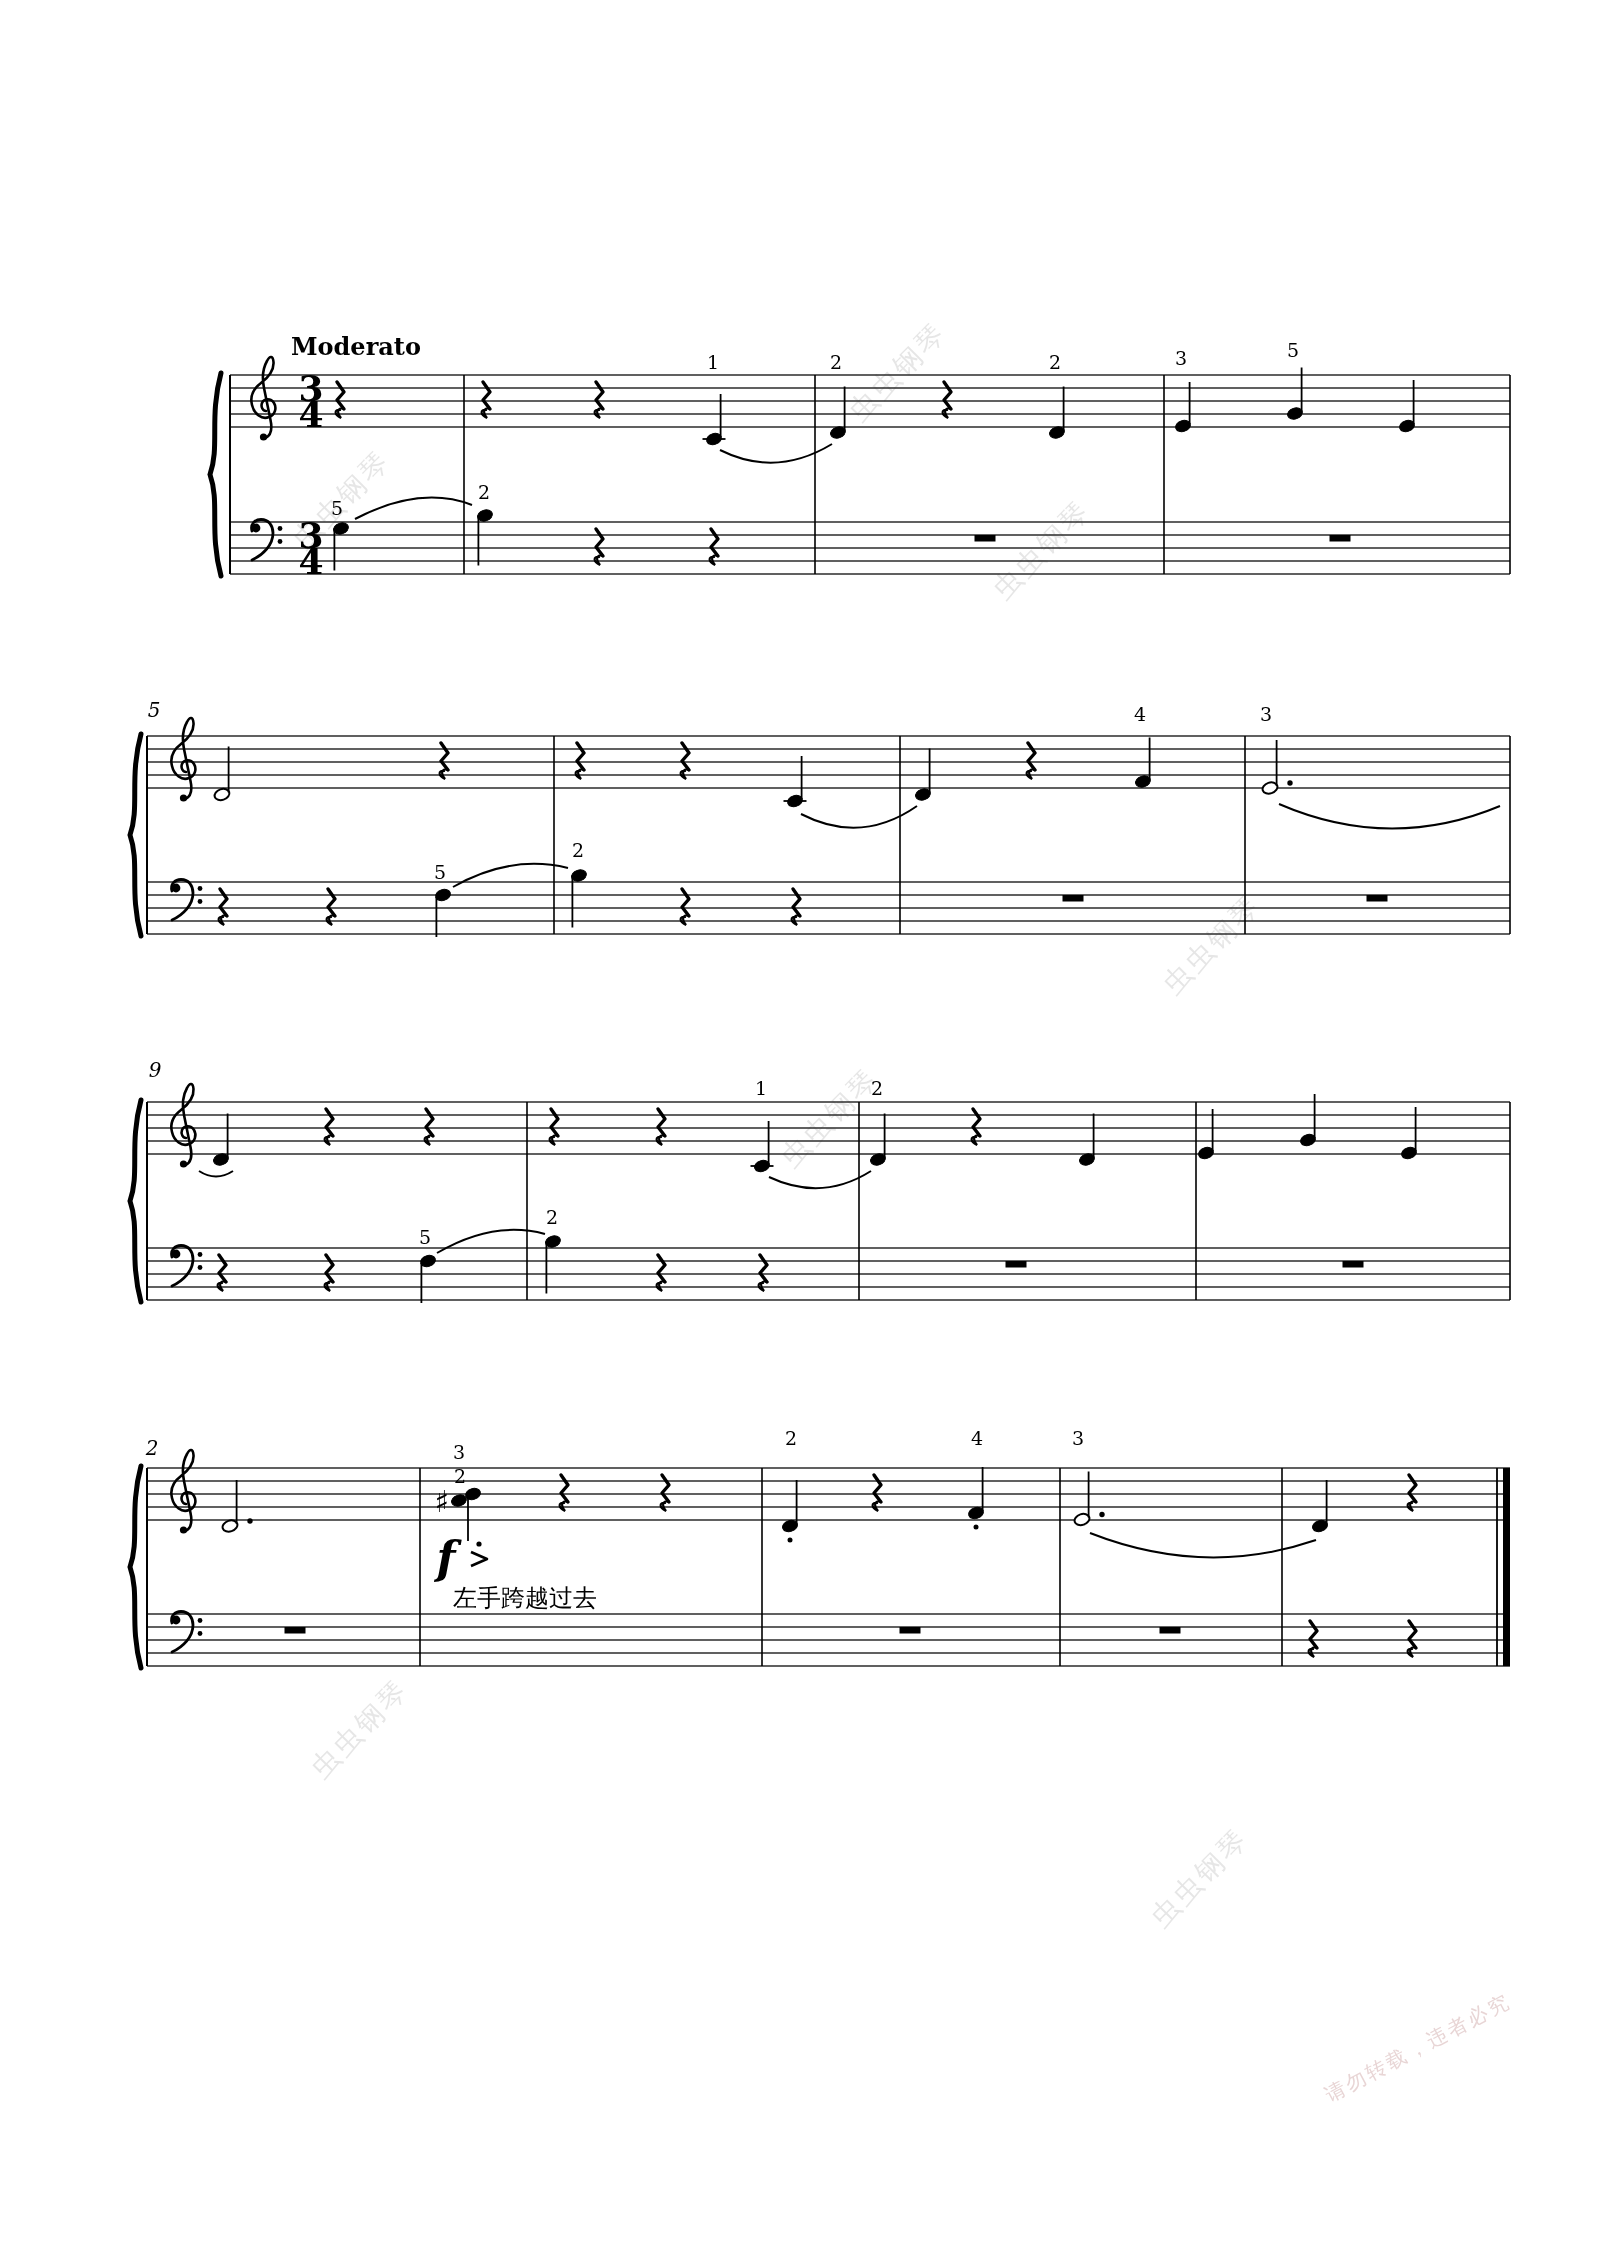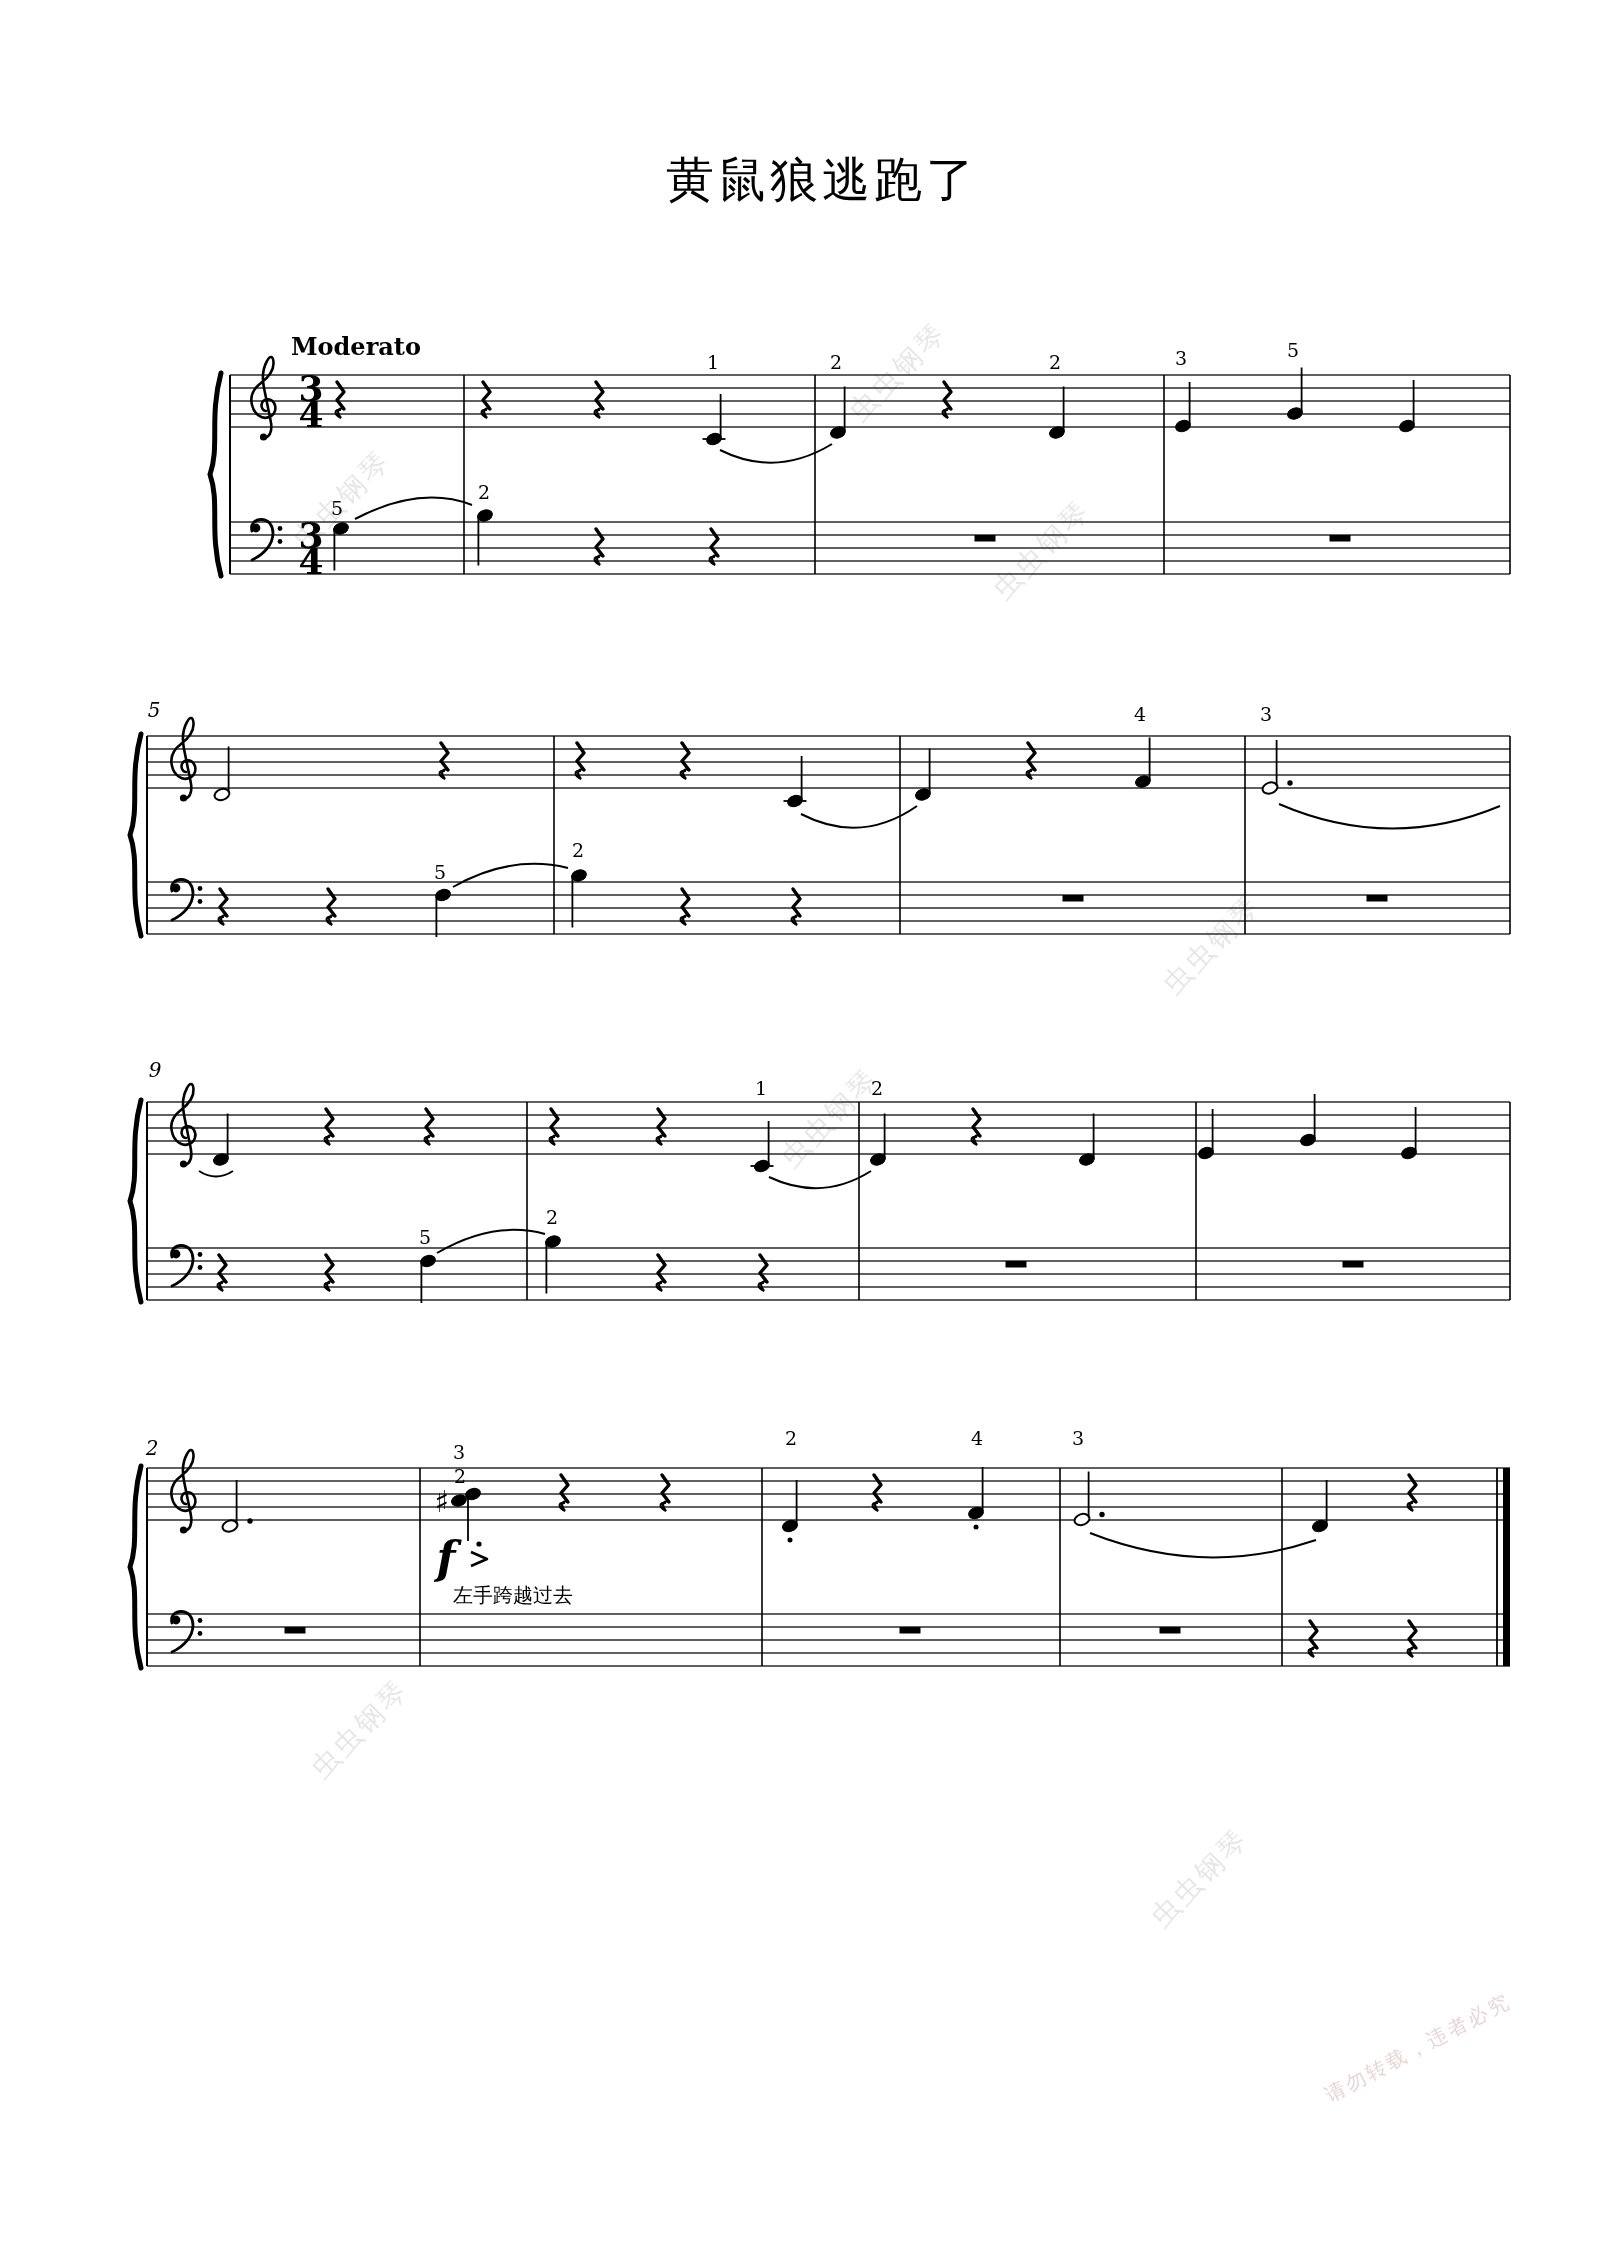--- a/index.html
+++ b/index.html
@@ -5,33 +5,32 @@
   html,body{margin:0;padding:0;background:#888;}
   .page{position:relative;width:1600px;height:2264px;background:#ffffff;margin:0 auto;overflow:hidden;
         font-family:"DejaVu Serif","Liberation Serif",serif;}
   .abs{position:absolute;white-space:nowrap;}
   .title{left:822px;top:148px;transform:translateX(-50%);font-size:48px;color:#000;letter-spacing:4px;}
   .tempo{left:291px;top:332px;font-size:24px;font-weight:bold;color:#000;}
   .mnum{font-style:italic;font-size:20px;color:#000;transform:translateX(-50%);}
   .m5{left:154px;top:698px;}
   .m9{left:155px;top:1058px;}
   .m13{left:152px;top:1436px;}
-  .annotation{left:453px;top:1582px;font-size:20px;color:#000;}
+  .annotation{left:453px;top:1582px;font-size:24px;color:#000;}
   .dynf{left:446px;top:1532px;transform:translateX(-50%);font-size:44px;font-weight:bold;font-style:italic;color:#000;}
   .copyright{left:1418px;top:2048px;transform:translate(-50%,-50%) rotate(-28deg);font-size:20px;
              letter-spacing:3px;color:#e8d5d5;}
   .wm{position:absolute;transform:translate(-50%,-50%) rotate(-45deg);font-size:28px;letter-spacing:3px;
       color:rgba(100,100,100,0.16);font-family:"DejaVu Serif","Liberation Serif",serif;}
   svg text{font-family:"DejaVu Serif","Liberation Serif",serif;}
 </style>
 </head>
 <body>
 
 <div class="page">
-  <div class="abs title">黄鼠狼逃跑了</div>
   <div class="abs tempo">Moderato</div>
   <div class="abs mnum m5">5</div>
   <div class="abs mnum m9">9</div>
   <div class="abs mnum m13">2</div>
   <div class="abs dynf">f</div>
   <div class="abs annotation">左手跨越过去</div>
   <div class="abs copyright">请勿转载，违者必究</div>
   <div id="wm-layer">
       <div class="wm" style="left: 342px; top: 500px;">虫虫钢琴</div>
       <div class="wm" style="left: 898px; top: 372px;">虫虫钢琴</div>

